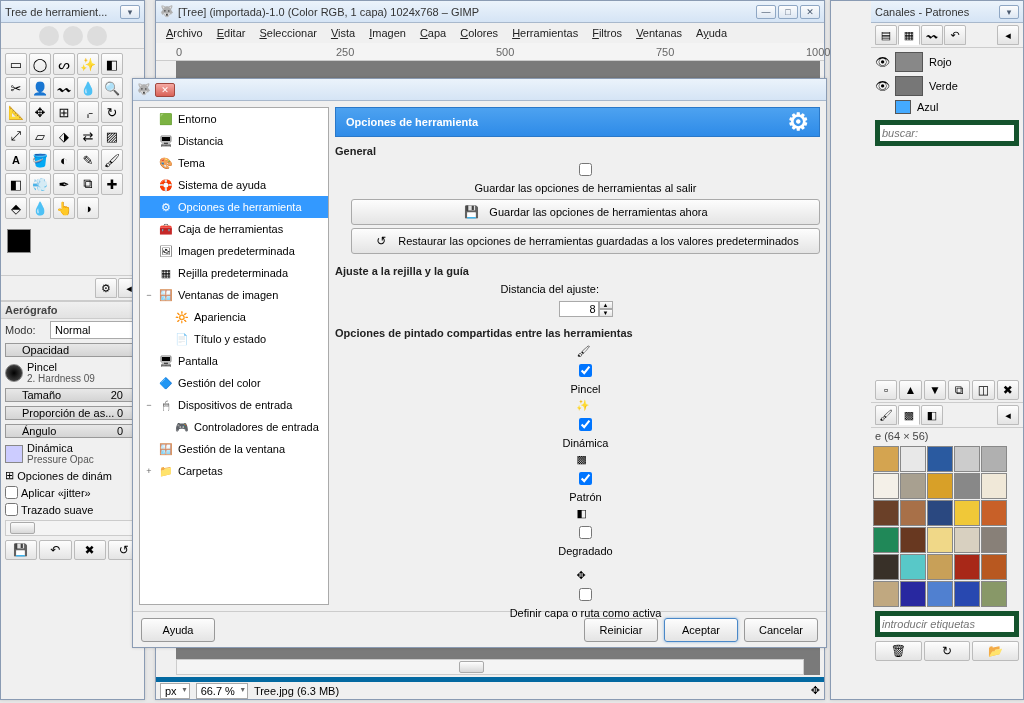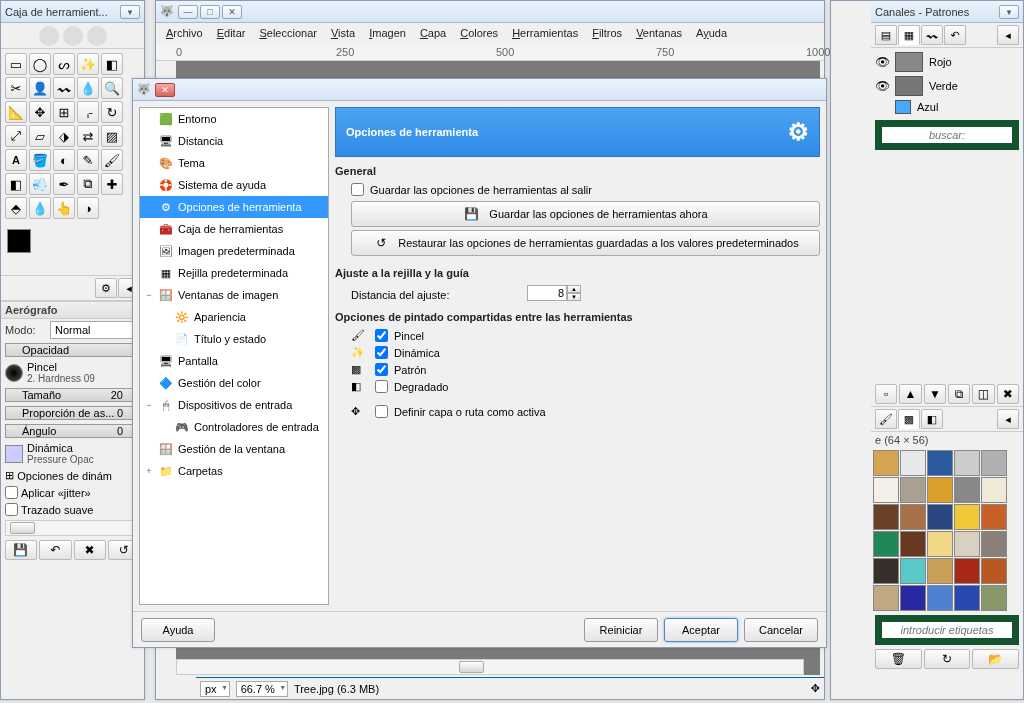--- a/index.html
+++ b/index.html
@@ -33,72 +33,72 @@
 .slider-row .sliderbar span:first-child { flex: 1; }
 .checkbox-row { display: flex; align-items: center; padding: 2px 4px; gap: 3px; }
 .checkbox-row input { margin: 0; }
 .sb { height: 16px; background: #f4f4f4; border: 1px solid #ccc; margin: 2px 4px; position: relative; }
 .sb .thumb { position: absolute; left: 4px; top: 1px; width: 25px; height: 12px; background: linear-gradient(#fdfdfd,#d8d8d8); border: 1px solid #aaa; border-radius: 2px; }
 .bottombtns { display: flex; padding: 2px 4px; gap: 2px; }
 .bottombtns .b { flex: 1; height: 20px; background: linear-gradient(#fdfdfd,#e4e4e4); border: 1px solid #bbb; border-radius: 2px; display: flex; align-items: center; justify-content: center; font-size: 12px; }
 
 
 .mainwin { left: 155px; top: 0; width: 670px; height: 700px; }
-.statusbar { position: absolute; bottom: 0; left: 0; right: 0; height: 22px; background: #f0f0f0; border-top: 1px solid #0369a1; display: flex; align-items: center; padding: 0 4px; gap: 6px; margin-left: 40px; }
+.statusbar { position: absolute; bottom: 0; left: 0; right: 0; height: 22px; background: #f0f0f0; border-top: 5px solid #0369a1; display: flex; align-items: center; padding: 0 4px; gap: 6px; }
 .statusbar .combo { border: 1px solid #aaa; padding: 1px 12px 1px 4px; background: #fff; position: relative; }
 .statusbar .combo::after { content: "▾"; position: absolute; right: 2px; top: 1px; font-size: 8px; color: #666; }
 .canvas-area { position: absolute; top: 60px; left: 20px; right: 4px; bottom: 24px; background: #7a7a7a; overflow: hidden; }
 
 
 .rightpanel { right: 0; top: 0; width: 194px; height: 700px; padding-left: 40px; }
 .tabstrip { display: flex; padding: 2px 4px; gap: 1px; border-bottom: 1px solid #ccc; }
 .tabstrip .tab { width: 22px; height: 20px; background: linear-gradient(#fdfdfd,#e4e4e4); border: 1px solid #bbb; border-radius: 2px 2px 0 0; display: flex; align-items: center; justify-content: center; font-size: 11px; }
 .tabstrip .tab.active { background: #fff; border-bottom-color: #fff; }
 .chan-list { padding: 2px; }
 .chan-row { display: flex; align-items: center; padding: 2px; gap: 6px; }
 .chan-row .eye { width: 14px; font-size: 12px; }
 .chan-row .thumb { width: 28px; height: 20px; background: #888; border: 1px solid #555; }
 .pattern-grid { display: flex; flex-wrap: wrap; padding: 2px; gap: 1px; }
 .pattern-grid .p { width: 26px; height: 26px; border: 1px solid #888; }
 .tagsearch { padding: 2px 4px; }
-.tagsearch input { width: 100%; border: 7px solid #14532d; padding: 2px; color: #999; font-style: italic; text-align: center; }
+.tagsearch input { width: 100%; border: 5px solid #14532d; padding: 2px; color: #999; font-style: italic; }
 
 
 .prefdlg { left: 132px; top: 78px; width: 695px; height: 570px; z-index: 100; background: #f0f0f0; }
 .prefbody { display: flex; height: calc(100% - 22px - 36px); }
 .preftree { width: 190px; border: 1px solid #aaa; margin: 6px; background: #fff; overflow: auto; }
 .preftree .node { display: flex; align-items: center; padding: 3px 4px; gap: 4px; }
 .preftree .node .exp { width: 10px; text-align: center; color: #666; font-size: 9px; }
 .preftree .node .ic { width: 16px; height: 16px; display: flex; align-items: center; justify-content: center; font-size: 11px; }
 .preftree .node.selected { background: #3399ff; color: #fff; }
 .preftree .node.child { padding-left: 20px; }
 .prefcontent { flex: 1; margin: 6px 6px 6px 0; display: flex; flex-direction: column; }
 .prefheader { height: 50px; background: linear-gradient(#4da2f0,#2e8be8); color: #fff; display: flex; align-items: center; padding: 0 10px; font-weight: bold; border: 1px solid #2a78c8; }
 .prefheader .hicon { margin-left: auto; font-size: 24px; }
 .prefsection { margin-top: 8px; }
 .prefsection .sectitle { font-weight: bold; color: #222; margin-bottom: 4px; }
-.prefsection .row { display: flex; align-items: flex-end; padding: 2px 0 2px 16px; gap: 6px; }
+.prefsection .row { display: flex; align-items: center; padding: 2px 0 2px 16px; gap: 6px; flex-direction: column; }
 .widebtn { display: flex; align-items: center; justify-content: center; gap: 8px; height: 26px; background: linear-gradient(#fdfdfd,#e4e4e4); border: 1px solid #aaa; border-radius: 3px; margin: 3px 0 3px 16px; }
 .widebtn .bic { width: 18px; height: 18px; display: flex; align-items: center; justify-content: center; font-size: 12px; }
 .spinbox { display: flex; align-items: center; }
 .spinbox input { width: 40px; border: 1px solid #aaa; padding: 1px 2px; text-align: right; }
 .spinbox .arrows { display: flex; flex-direction: column; }
 .spinbox .arrows span { width: 14px; height: 8px; background: linear-gradient(#fdfdfd,#e4e4e4); border: 1px solid #aaa; font-size: 6px; display: flex; align-items: center; justify-content: center; }
 .combo2 { border: 1px solid #aaa; padding: 2px 16px 2px 4px; background: #fff; position: relative; min-width: 90px; }
 .combo2::after { content: "▾"; position: absolute; right: 3px; top: 3px; font-size: 8px; color: #666; }
 .preffooter { height: 36px; display: flex; align-items: center; padding: 0 8px; gap: 6px; border-top: 1px solid #ccc; }
 .btn { min-width: 74px; height: 24px; background: linear-gradient(#fdfdfd,#e4e4e4); border: 1px solid #999; border-radius: 3px; display: flex; align-items: center; justify-content: center; padding: 0 10px; }
 .btn.default { border-color: #4a88c8; box-shadow: 0 0 3px rgba(74,136,200,0.6); }
 </style>
 </head>
 <body>
 
 <div class="win toolbox">
   <div class="titlebar">
-    <span class="title">Caja de herramient...</span>
+    <span class="title">Tree de herramient...</span>
     <div class="winbtns">
       <div class="winbtn">▾</div>
     </div>
   </div>
   <div style="height:26px;display:flex;align-items:center;justify-content:center;gap:4px;border-bottom:1px solid #ccc">
     <span style="width:20px;height:20px;border-radius:50%;background:#ddd;display:inline-block"></span>
     <span style="width:20px;height:20px;border-radius:50%;background:#ddd;display:inline-block"></span>
     <span style="width:20px;height:20px;border-radius:50%;background:#ddd;display:inline-block"></span>
   </div>
   <div class="toolgrid">
@@ -212,20 +212,21 @@
       <div class="b">↶</div>
       <div class="b">✖</div>
       <div class="b">↺</div>
     </div>
   </div>
 </div>
 
 <div class="win mainwin">
   <div class="titlebar">
     <span class="ticon">🐺</span>
+    <span class="title">[Tree] (importada)-1.0 (Color RGB, 1 capa) 1024x768 – GIMP</span>
     <div class="winbtns">
       <div class="winbtn">—</div>
       <div class="winbtn">□</div>
       <div class="winbtn">✕</div>
     </div>
   </div>
   <div class="menubar">
     <span class="mitem"><u>A</u>rchivo</span>
     <span class="mitem"><u>E</u>ditar</span>
     <span class="mitem"><u>S</u>eleccionar</span>

